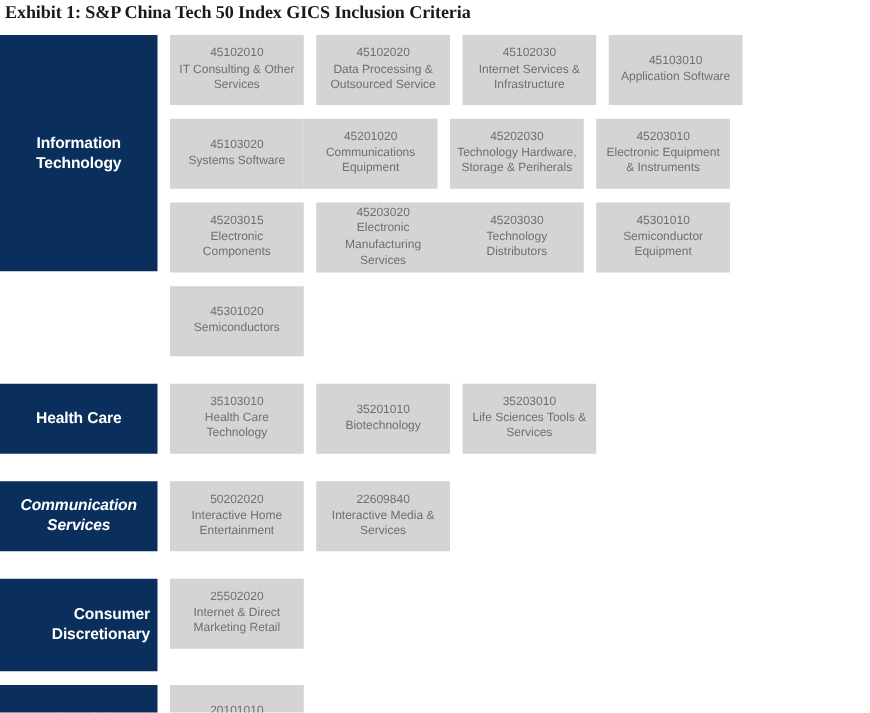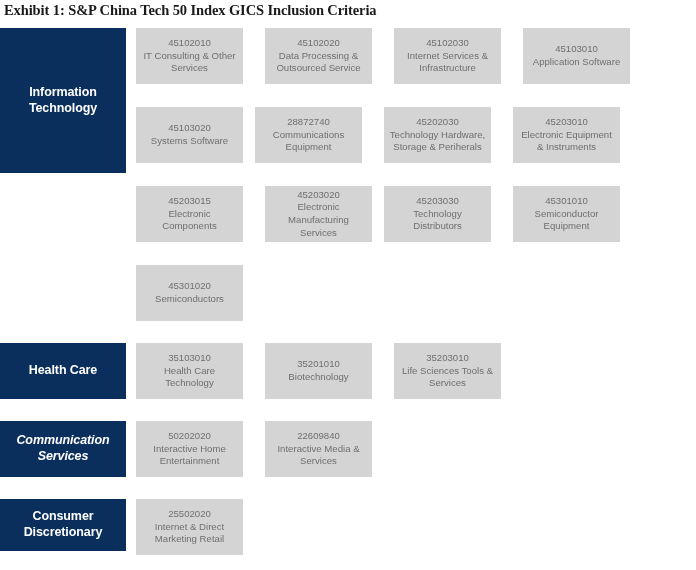--- a/index.html
+++ b/index.html
@@ -61,21 +61,20 @@
     box-sizing: border-box;
     padding: 4px 6px;
     letter-spacing: -0.1px;
   }
 
   .subs {
     flex: 1 1 auto;
     display: flex;
     flex-wrap: wrap;
     margin-left: 10px;
-    gap: 12px;
   }
 
   .sub-cell {
     width: 107px;
     height: 56px;
     background: #d4d4d4;
     color: #6f6f6f;
     font-size: 9.6px;
     line-height: 1.32;
     display: flex;
@@ -112,21 +111,21 @@
 </style>
 </head>
 <body>
 
 <div class="exhibit">
 
   <div class="exhibit-title">Exhibit 1: S&amp;P China Tech 50 Index GICS Inclusion Criteria</div>
 
   <div class="grid">
       <div class="sector-row">
-        <div class="sector-label" style="height: 145px;">Information Technology</div>
+        <div class="sector-label" style="height: 189px;">Information Technology</div>
         <div class="subs">
           <div class="sub-cell">
             <span class="sub-code">45102010</span>
             <span class="sub-name">IT Consulting &amp; Other Services</span>
           </div>
           <div class="sub-cell">
             <span class="sub-code">45102020</span>
             <span class="sub-name">Data Processing &amp; Outsourced Service</span>
           </div>
           <div class="sub-cell">
@@ -135,21 +134,21 @@
           </div>
           <div class="sub-cell">
             <span class="sub-code">45103010</span>
             <span class="sub-name">Application Software</span>
           </div>
           <div class="sub-cell">
             <span class="sub-code">45103020</span>
             <span class="sub-name">Systems Software</span>
           </div>
           <div class="sub-cell">
-            <span class="sub-code">28872740</span>
+            <span class="sub-code">45201020</span>
             <span class="sub-name">Communications Equipment</span>
           </div>
           <div class="sub-cell">
             <span class="sub-code">45202030</span>
             <span class="sub-name">Technology Hardware, Storage &amp; Periherals</span>
           </div>
           <div class="sub-cell">
             <span class="sub-code">45203010</span>
             <span class="sub-name">Electronic Equipment &amp; Instruments</span>
           </div>
@@ -199,21 +198,21 @@
             <span class="sub-code">50202020</span>
             <span class="sub-name">Interactive Home Entertainment</span>
           </div>
           <div class="sub-cell">
             <span class="sub-code">22609840</span>
             <span class="sub-name">Interactive Media &amp; Services</span>
           </div>
         </div>
       </div>
       <div class="sector-row">
-        <div class="sector-label" style="height: 52px;">Consumer Discretionary</div>
+        <div class="sector-label" style="height: 74px; text-align: right;">Consumer Discretionary</div>
         <div class="subs">
           <div class="sub-cell">
             <span class="sub-code">25502020</span>
             <span class="sub-name">Internet &amp; Direct Marketing Retail</span>
           </div>
         </div>
       </div>
       <div class="sector-row">
         <div class="sector-label" style="height: 56px;">Industrials</div>
         <div class="subs">

